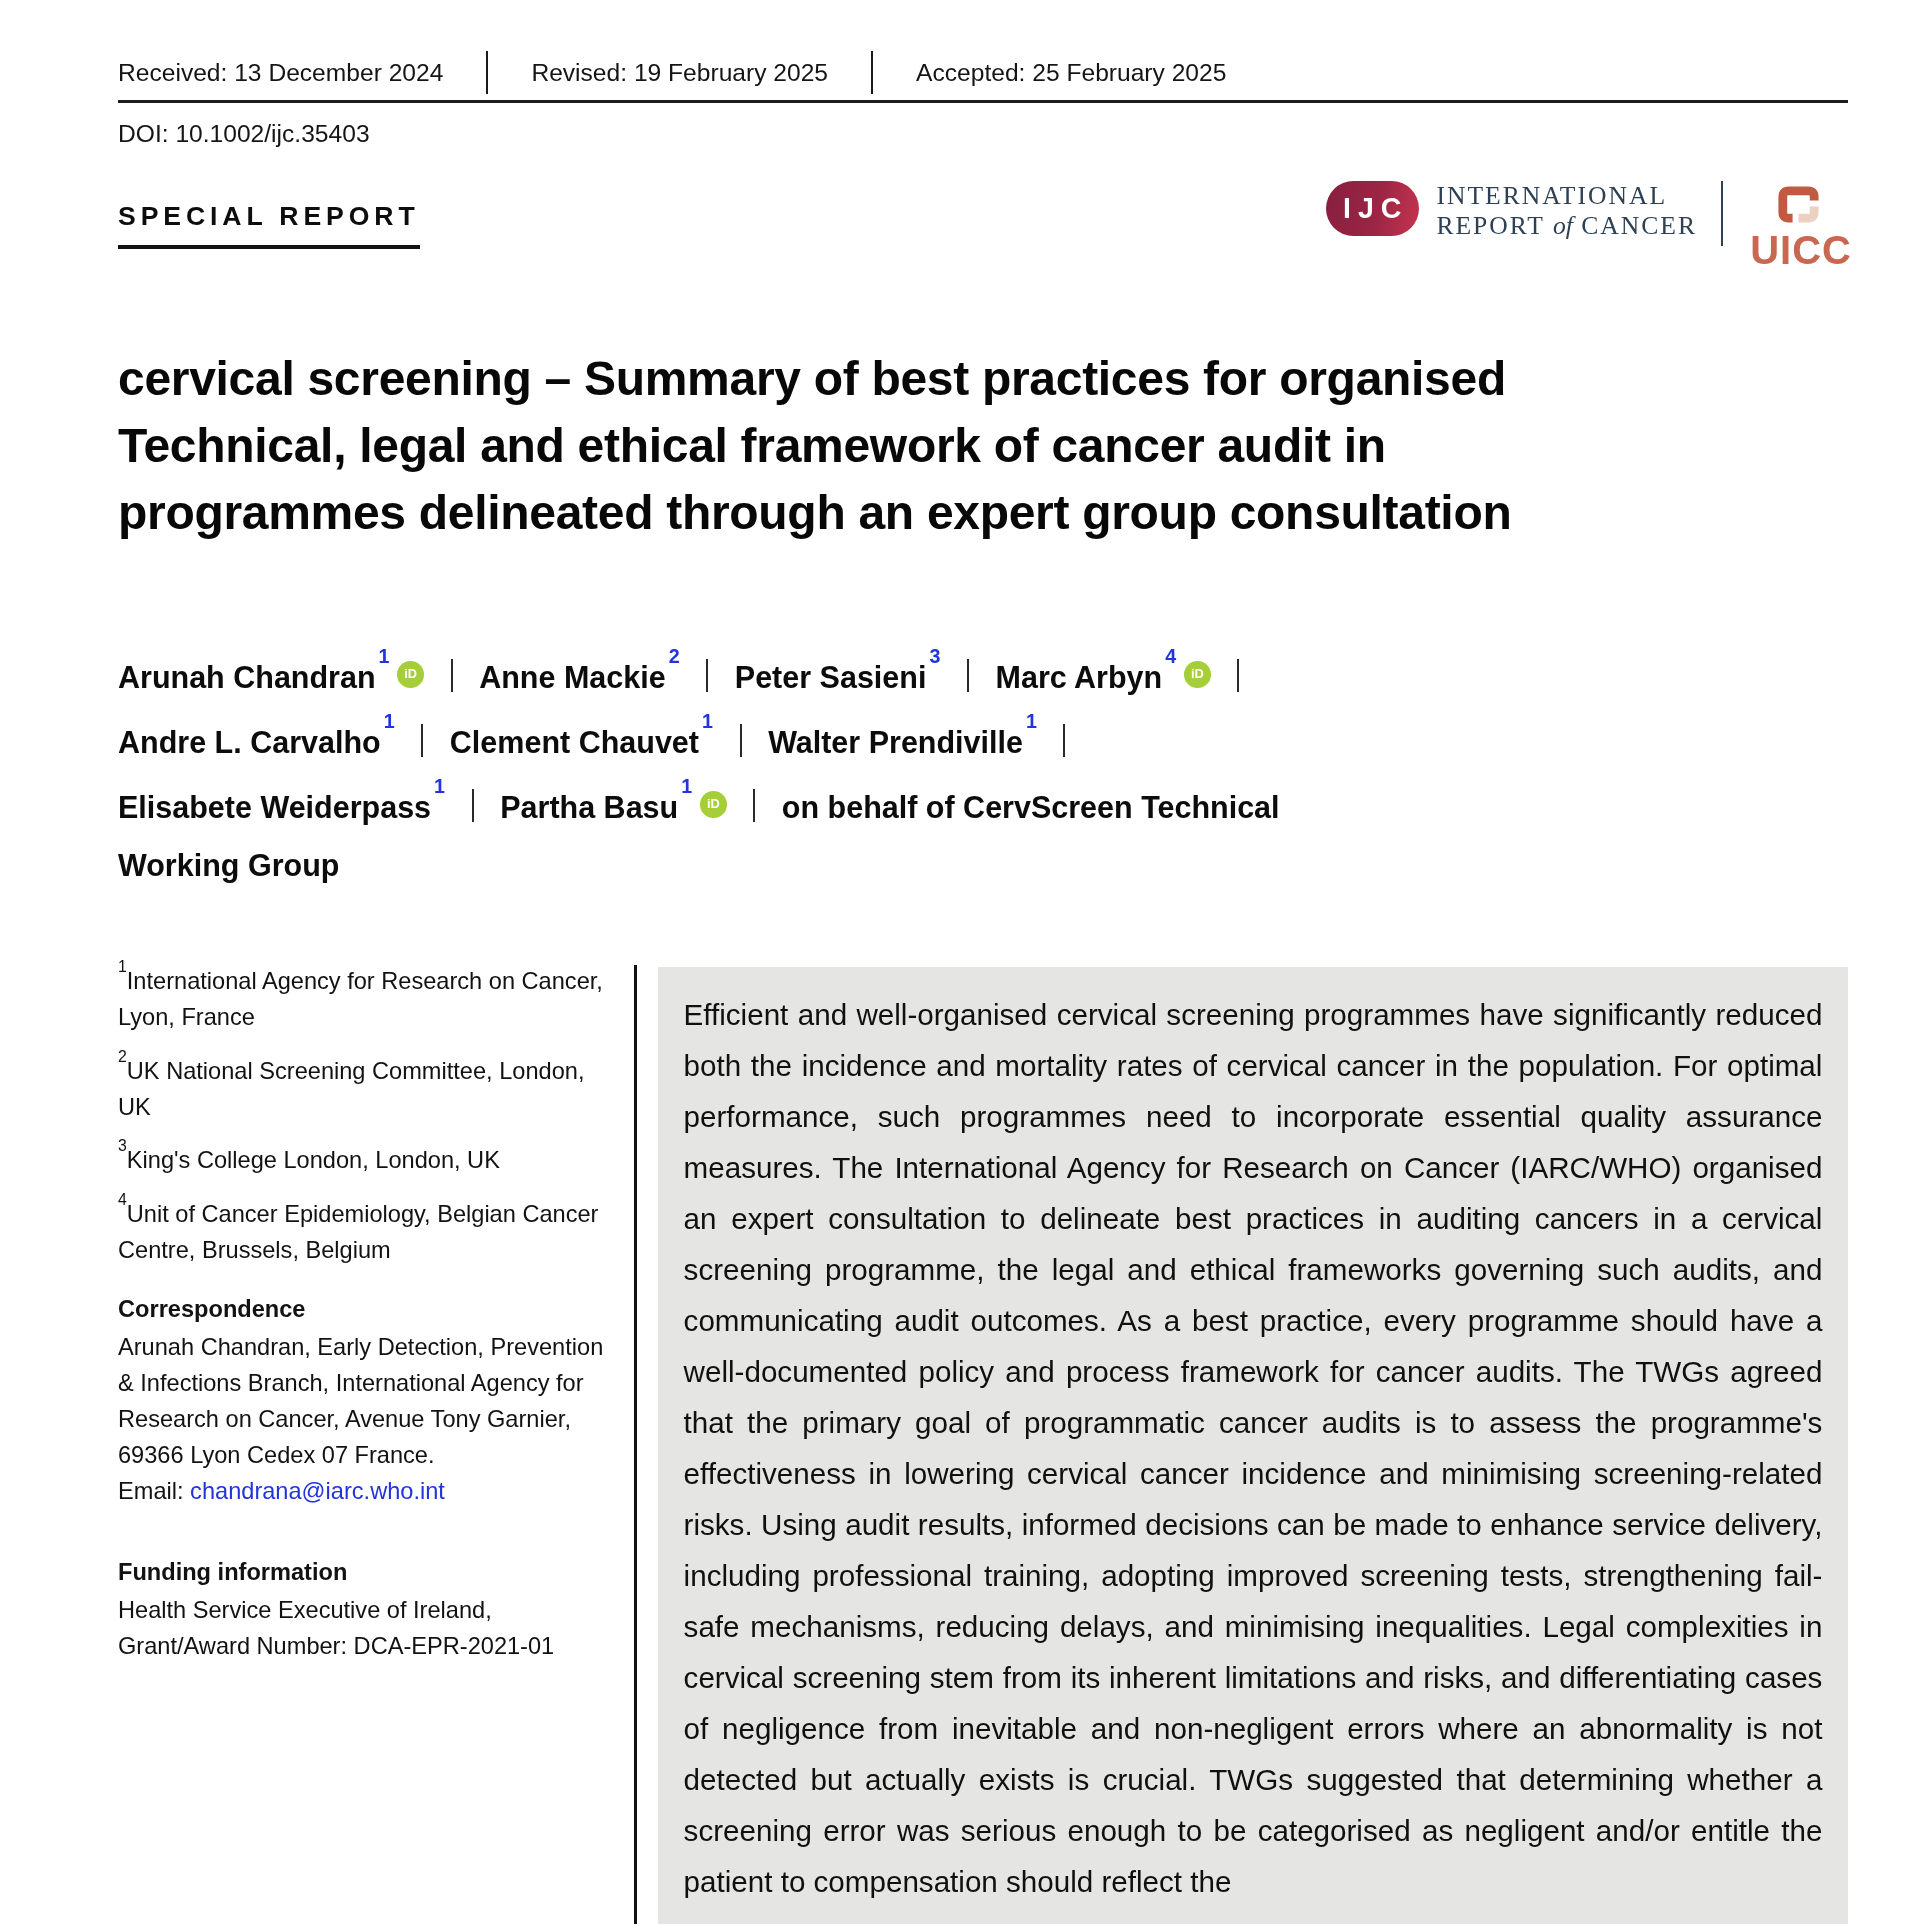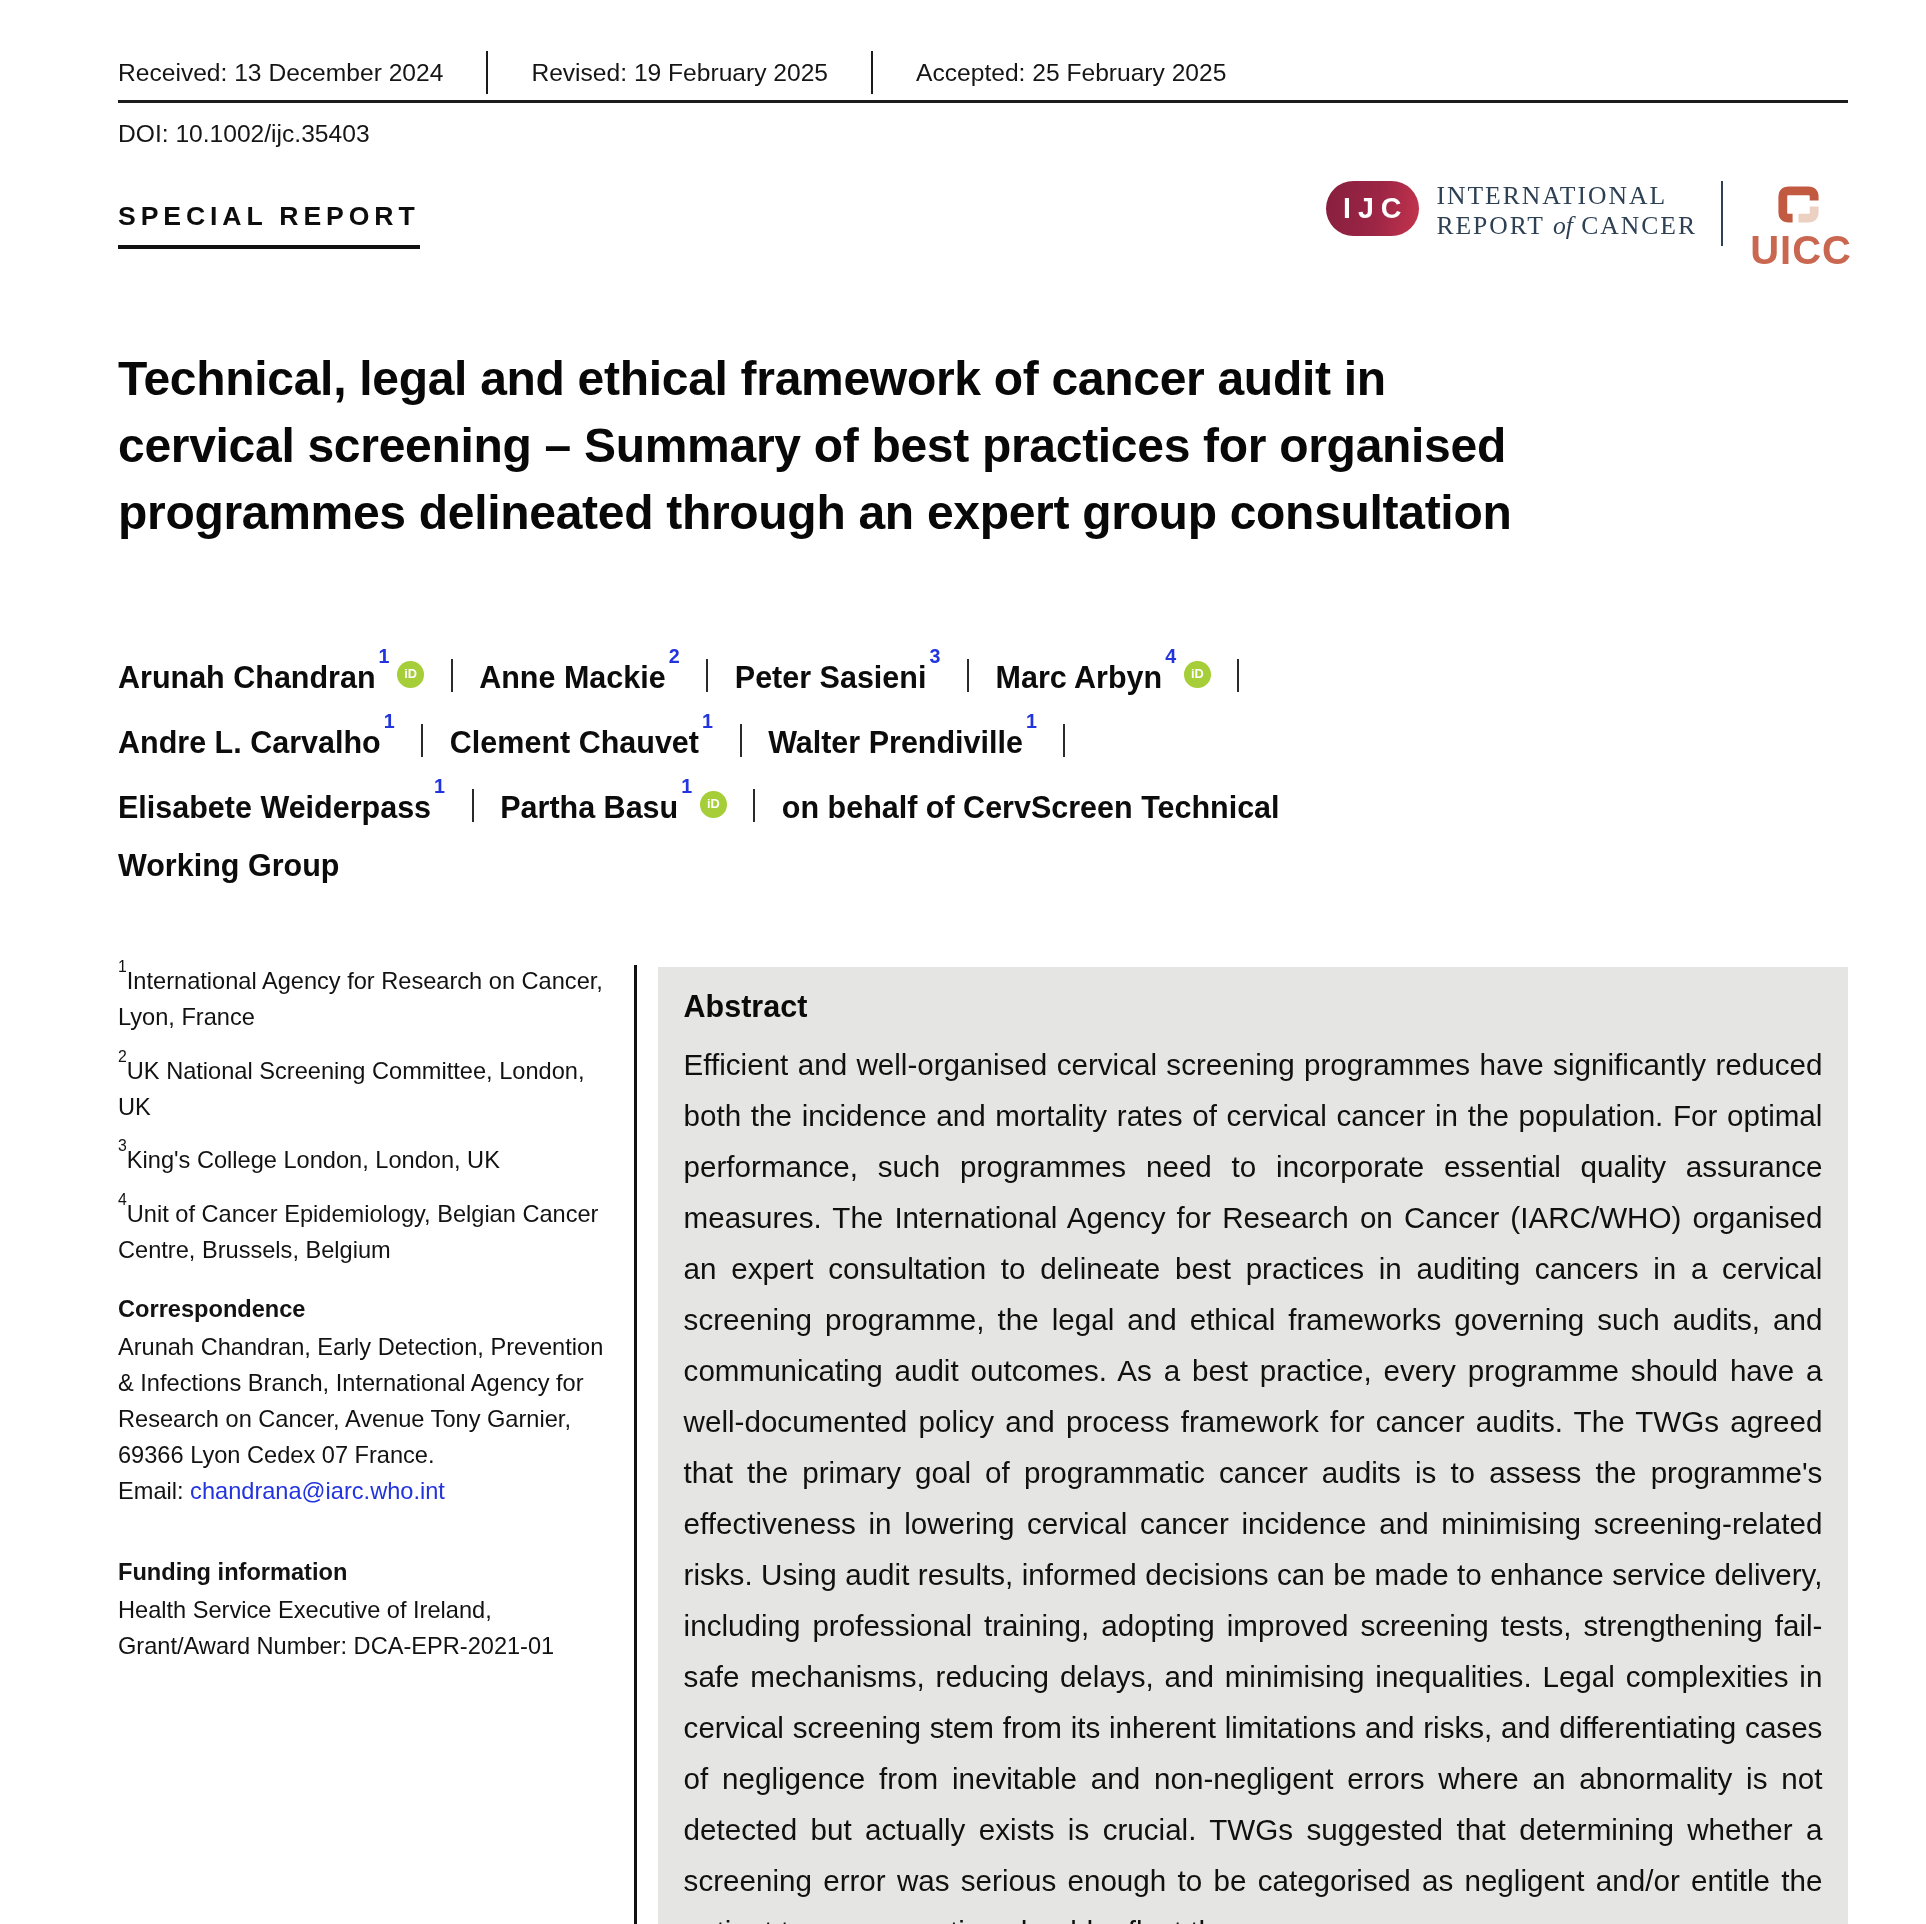--- a/index.html
+++ b/index.html
@@ -112,22 +112,22 @@
     <div class="uicc-wrap">
       <svg width="47" height="47" viewBox="0 0 48 48">
         <path d="M19 38 H15 Q9 38 9 32 V16 Q9 10 15 10 H35 Q41 10 41 16 V20" fill="none" stroke="#c25a41" stroke-width="9" stroke-linecap="butt"></path>
         <path d="M41 26 V32 Q41 38 35 38 H25" fill="none" stroke="#ecd0c2" stroke-width="9" stroke-linecap="butt"></path>
       </svg>
       <span class="uicc-text">UICC</span>
     </div>
   </div>
 
   <h1 class="title">
+    <div>cervical screening – Summary of best practices for organised</div>
     <div>Technical, legal and ethical framework of cancer audit in</div>
-    <div>cervical screening – Summary of best practices for organised</div>
     <div>programmes delineated through an expert group consultation</div>
   </h1>
 
   <div class="authors" id="authors">
       <div class="author-line"><span class="author"><span class="a-name">Arunah Chandran</span><sup>1</sup><span class="orcid-badge">iD</span></span><span class="sep-bar"></span><span class="author"><span class="a-name">Anne Mackie</span><sup>2</sup></span><span class="sep-bar"></span><span class="author"><span class="a-name">Peter Sasieni</span><sup>3</sup></span><span class="sep-bar"></span><span class="author"><span class="a-name">Marc Arbyn</span><sup>4</sup><span class="orcid-badge">iD</span></span><span class="sep-bar"></span></div>
       <div class="author-line"><span class="author"><span class="a-name">Andre L. Carvalho</span><sup>1</sup></span><span class="sep-bar"></span><span class="author"><span class="a-name">Clement Chauvet</span><sup>1</sup></span><span class="sep-bar"></span><span class="author"><span class="a-name">Walter Prendiville</span><sup>1</sup></span><span class="sep-bar"></span></div>
       <div class="author-line"><span class="author"><span class="a-name">Elisabete Weiderpass</span><sup>1</sup></span><span class="sep-bar"></span><span class="author"><span class="a-name">Partha Basu</span><sup>1</sup><span class="orcid-badge">iD</span></span><span class="sep-bar"></span><span class="author"><span class="a-name">on behalf of CervScreen Technical</span></span></div>
       <div class="author-line"><span class="author"><span class="a-name">Working Group</span></span></div>
     </div>
 
@@ -146,18 +146,17 @@
         <span>Email: </span><a class="email-link" href="#">chandrana@iarc.who.int</a>
       </div>
     </div>
     <div class="fund-block">
       <div class="block-heading">Funding information</div>
       <div>Health Service Executive of Ireland, Grant/Award Number: DCA-EPR-2021-01</div>
     </div>
   </aside>
 
   <section class="abstract-box">
-    <div class="abstract-heading">Abstract</div>
     <p class="abstract-body">Efficient and well-organised cervical screening programmes have significantly reduced both the incidence and mortality rates of cervical cancer in the population. For optimal performance, such programmes need to incorporate essential quality assurance measures. The International Agency for Research on Cancer (IARC/WHO) organised an expert consultation to delineate best practices in auditing cancers in a cervical screening programme, the legal and ethical frameworks governing such audits, and communicating audit outcomes. As a best practice, every programme should have a well-documented policy and process framework for cancer audits. The TWGs agreed that the primary goal of programmatic cancer audits is to assess the programme's effectiveness in lowering cervical cancer incidence and minimising screening-related risks. Using audit results, informed decisions can be made to enhance service delivery, including professional training, adopting improved screening tests, strengthening fail-safe mechanisms, reducing delays, and minimising inequalities. Legal complexities in cervical screening stem from its inherent limitations and risks, and differentiating cases of negligence from inevitable and non-negligent errors where an abnormality is not detected but actually exists is crucial. TWGs suggested that determining whether a screening error was serious enough to be categorised as negligent and/or entitle the patient to compensation should reflect the</p>
   </section>
 
 </div>
 
 
 </body></html>

